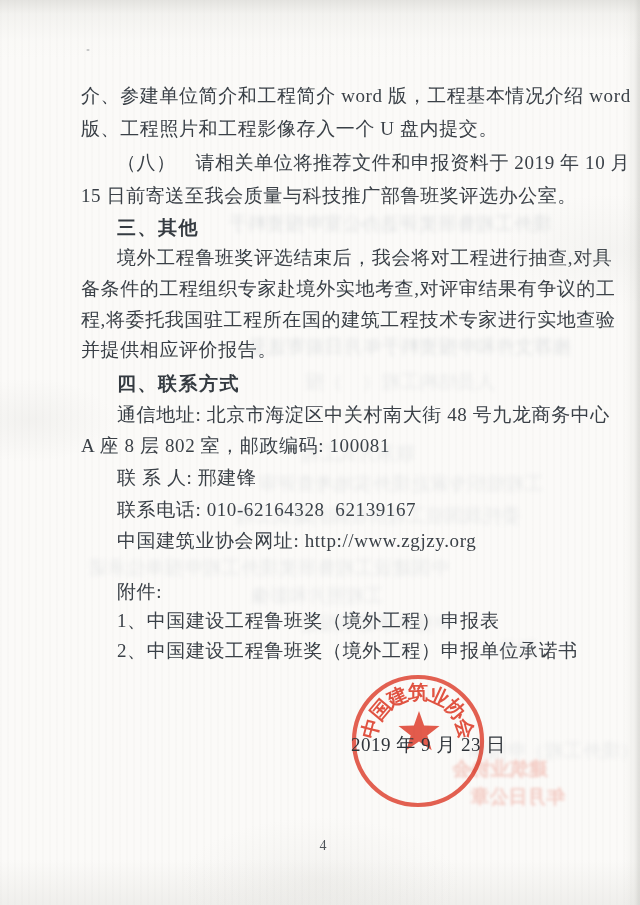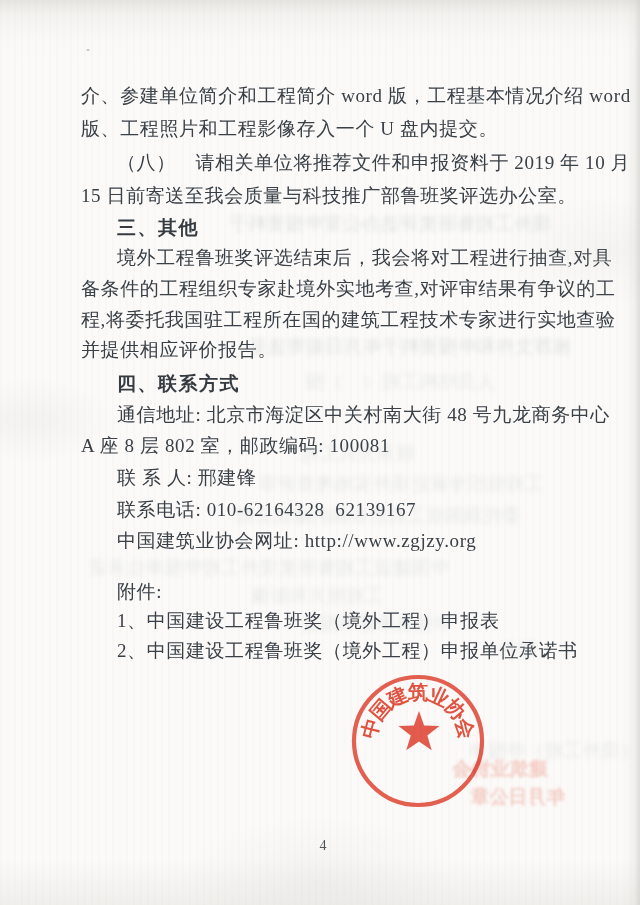--- a/index.html
+++ b/index.html
@@ -131,17 +131,18 @@
       <text x="21.7" y="62.3" transform="rotate(-75 21.7 55.3)">中</text>
       <text x="31.5" y="43.5" transform="rotate(-50 31.5 36.5)">国</text>
       <text x="48.3" y="30.6" transform="rotate(-25 48.3 23.6)">建</text>
       <text x="69" y="26.0" transform="rotate(0 69 19)">筑</text>
       <text x="89.7" y="30.6" transform="rotate(25 89.7 23.6)">业</text>
       <text x="106.5" y="43.5" transform="rotate(50 106.5 36.5)">协</text>
       <text x="116.3" y="62.3" transform="rotate(75 116.3 55.3)">会</text>
     </g>
   </svg>
 
+  <div class="sig" style="top:732px; left:351px;">2019 年 9 月 23 日</div>
 
   <div class="page-num">4</div>
 
   <div class="grain"></div>
 </div>
 
 </body></html>

